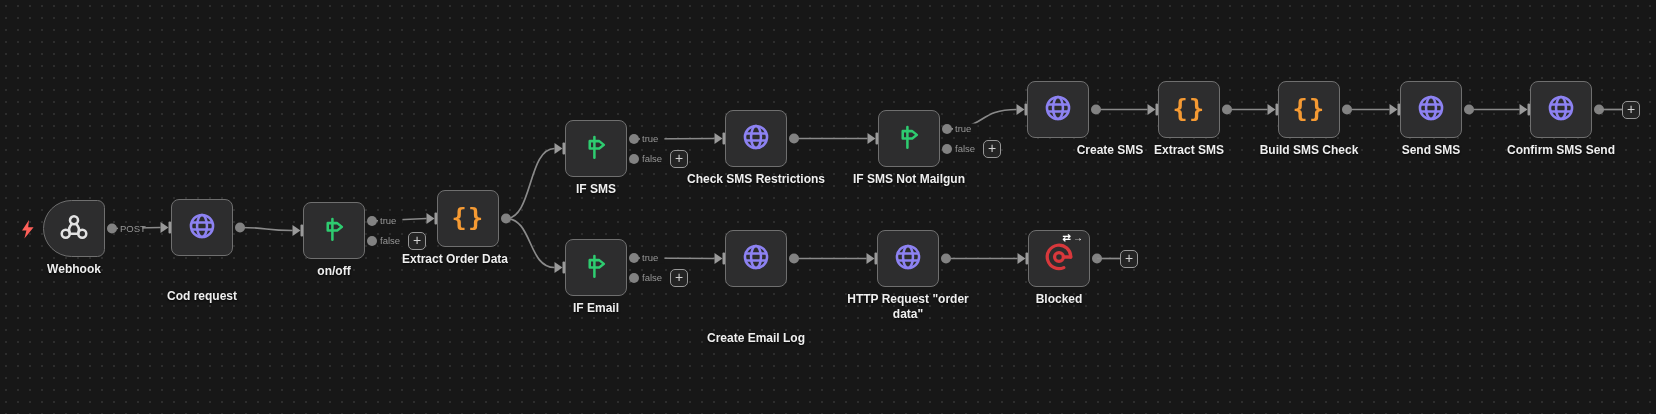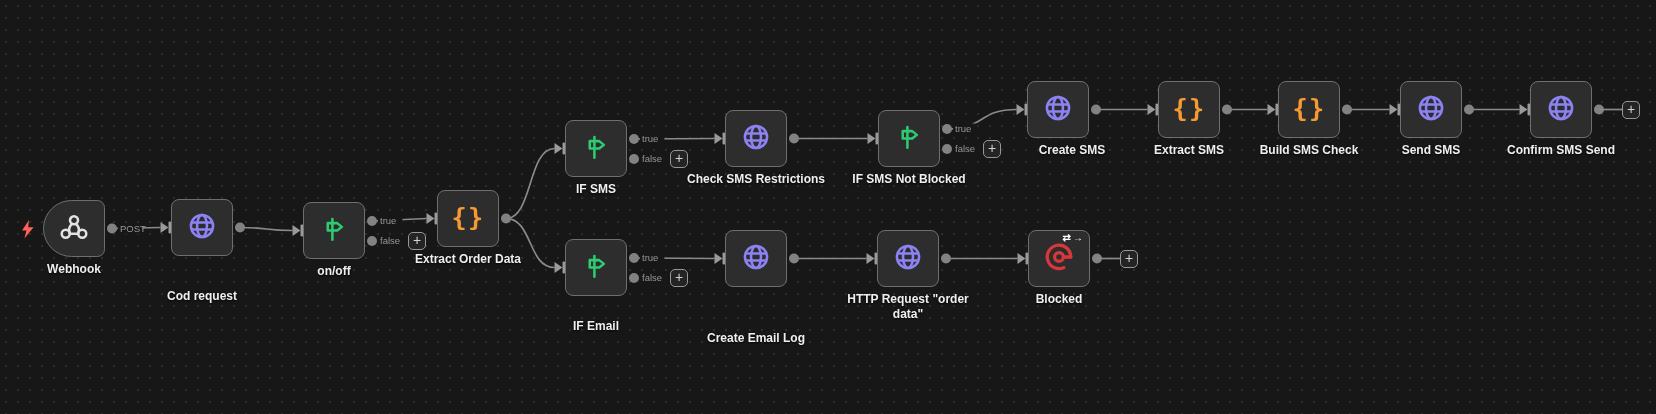--- a/index.html
+++ b/index.html
@@ -154,21 +154,21 @@
        <path d="M10.8 4.5 V20"></path>
        <path d="M7.3 7.6 H14.4 L17.9 10.4 L14.4 13.2 H7.3 Z"></path>
      </svg></span>
     </div>
     <div class="node-label" style="left: 249px; top: 264px;">on/off</div>
     <div class="node" style="left: 437px; top: 190px;">
       <span><svg width="32" height="32" viewBox="0 0 24 24">
        <text x="12" y="18.5" text-anchor="middle" font-family="DejaVu Sans Mono, monospace" font-size="19" font-weight="bold" fill="#f59a33" letter-spacing="1">{}</text>
      </svg></span>
     </div>
-    <div class="node-label" style="left: 383px; top: 252px;">Extract Order Data</div>
+    <div class="node-label" style="left: 370px; top: 252px;">Extract Order Data</div>
     <div class="node" style="left: 565px; top: 120px;">
       <span><svg width="32" height="32" viewBox="0 0 24 24" fill="none" stroke="#2ecc70" stroke-width="1.9" stroke-linejoin="round" stroke-linecap="round">
        <path d="M10.8 4.5 V20"></path>
        <path d="M7.3 7.6 H14.4 L17.9 10.4 L14.4 13.2 H7.3 Z"></path>
      </svg></span>
     </div>
     <div class="node-label" style="left: 511px; top: 182px; text-align: center;">IF SMS</div>
     <div class="node" style="left: 725px; top: 110px;">
       <span><svg width="32" height="32" viewBox="0 0 24 24" fill="none" stroke="#8d82f2" stroke-width="1.9">
        <circle cx="12" cy="12" r="8.3"></circle>
@@ -176,29 +176,29 @@
        <path d="M4 9.3 H20 M4 14.7 H20"></path>
      </svg></span>
     </div>
     <div class="node-label" style="left: 671px; top: 172px;">Check SMS Restrictions</div>
     <div class="node" style="left: 878px; top: 110px;">
       <span><svg width="32" height="32" viewBox="0 0 24 24" fill="none" stroke="#2ecc70" stroke-width="1.9" stroke-linejoin="round" stroke-linecap="round">
        <path d="M10.8 4.5 V20"></path>
        <path d="M7.3 7.6 H14.4 L17.9 10.4 L14.4 13.2 H7.3 Z"></path>
      </svg></span>
     </div>
-    <div class="node-label" style="left: 824px; top: 172px;">IF SMS Not Blocked</div>
+    <div class="node-label" style="left: 824px; top: 172px;">IF SMS Not Mailgun</div>
     <div class="node" style="left: 1027px; top: 81px;">
       <span><svg width="32" height="32" viewBox="0 0 24 24" fill="none" stroke="#8d82f2" stroke-width="1.9">
        <circle cx="12" cy="12" r="8.3"></circle>
        <ellipse cx="12" cy="12" rx="3.7" ry="8.3"></ellipse>
        <path d="M4 9.3 H20 M4 14.7 H20"></path>
      </svg></span>
     </div>
-    <div class="node-label" style="left: 987px; top: 143px;">Create SMS</div>
+    <div class="node-label" style="left: 1025px; top: 143px;">Create SMS</div>
     <div class="node" style="left: 1158px; top: 81px;">
       <span><svg width="32" height="32" viewBox="0 0 24 24">
        <text x="12" y="18.5" text-anchor="middle" font-family="DejaVu Sans Mono, monospace" font-size="19" font-weight="bold" fill="#f59a33" letter-spacing="1">{}</text>
      </svg></span>
     </div>
     <div class="node-label" style="left: 1104px; top: 143px;">Extract SMS</div>
     <div class="node" style="left: 1278px; top: 81px;">
       <span><svg width="32" height="32" viewBox="0 0 24 24">
        <text x="12" y="18.5" text-anchor="middle" font-family="DejaVu Sans Mono, monospace" font-size="19" font-weight="bold" fill="#f59a33" letter-spacing="1">{}</text>
      </svg></span>
@@ -219,21 +219,21 @@
        <path d="M4 9.3 H20 M4 14.7 H20"></path>
      </svg></span>
     </div>
     <div class="node-label" style="left: 1476px; top: 143px;">Confirm SMS Send</div>
     <div class="node" style="left: 565px; top: 239px;">
       <span><svg width="32" height="32" viewBox="0 0 24 24" fill="none" stroke="#2ecc70" stroke-width="1.9" stroke-linejoin="round" stroke-linecap="round">
        <path d="M10.8 4.5 V20"></path>
        <path d="M7.3 7.6 H14.4 L17.9 10.4 L14.4 13.2 H7.3 Z"></path>
      </svg></span>
     </div>
-    <div class="node-label" style="left: 511px; top: 301px; margin-top: 18px;">IF Email</div>
+    <div class="node-label" style="left: 511px; top: 301px;">IF Email</div>
     <div class="node" style="left: 725px; top: 230px;">
       <span><svg width="32" height="32" viewBox="0 0 24 24" fill="none" stroke="#8d82f2" stroke-width="1.9">
        <circle cx="12" cy="12" r="8.3"></circle>
        <ellipse cx="12" cy="12" rx="3.7" ry="8.3"></ellipse>
        <path d="M4 9.3 H20 M4 14.7 H20"></path>
      </svg></span>
     </div>
     <div class="node-label" style="left: 671px; top: 292px; margin-top: 39px;">Create Email Log</div>
     <div class="node" style="left: 877px; top: 230px;">
       <span><svg width="32" height="32" viewBox="0 0 24 24" fill="none" stroke="#8d82f2" stroke-width="1.9">

